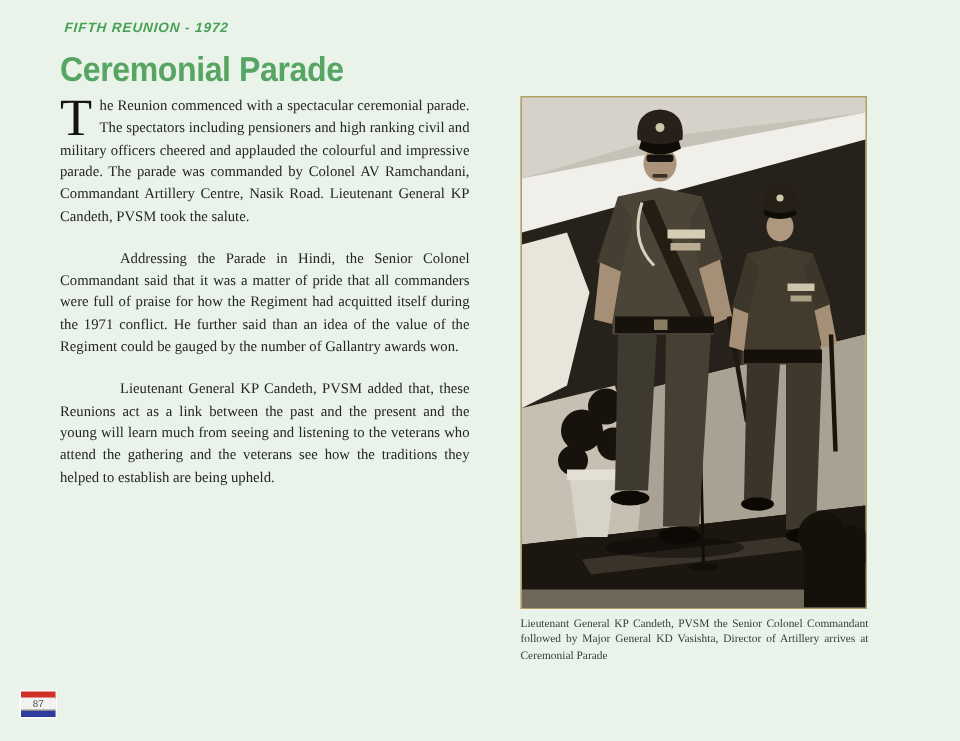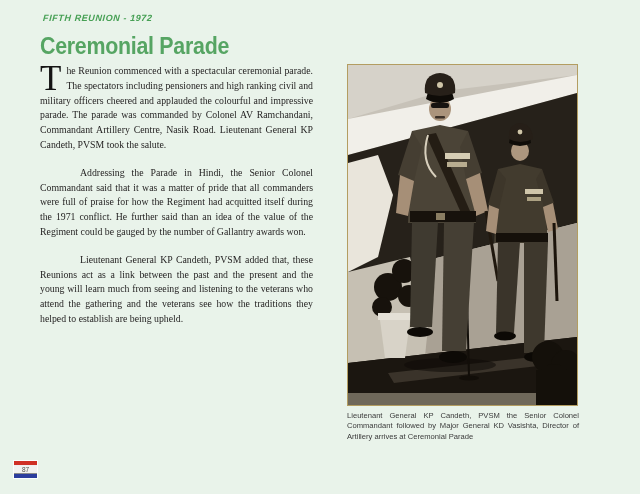--- a/index.html
+++ b/index.html
@@ -46,21 +46,21 @@
   .photo-frame {
     position:absolute; left:347px; top:64px;
     width:231px; height:342px;
     border:1px solid #b39d61;
     background:#c7c2b8;
   }
   .photo-frame svg { display:block; width:229px; height:340px; }
 
   .photo-caption {
     position:absolute; left:347px; top:411px; width:232px;
-    font-family:Liberation Sans, sans-serif;
+    font-family:Liberation Serif, serif;
     font-size:7.6px; line-height:10.4px;
     color:#3a3a3a; text-align:justify;
   }
 
   .flag-badge {
     position:absolute; left:14px; top:461px;
     width:23px; height:17px;
     display:flex; flex-direction:column;
     box-shadow:0 0 0 1px rgba(255,255,255,0.8);
   }

